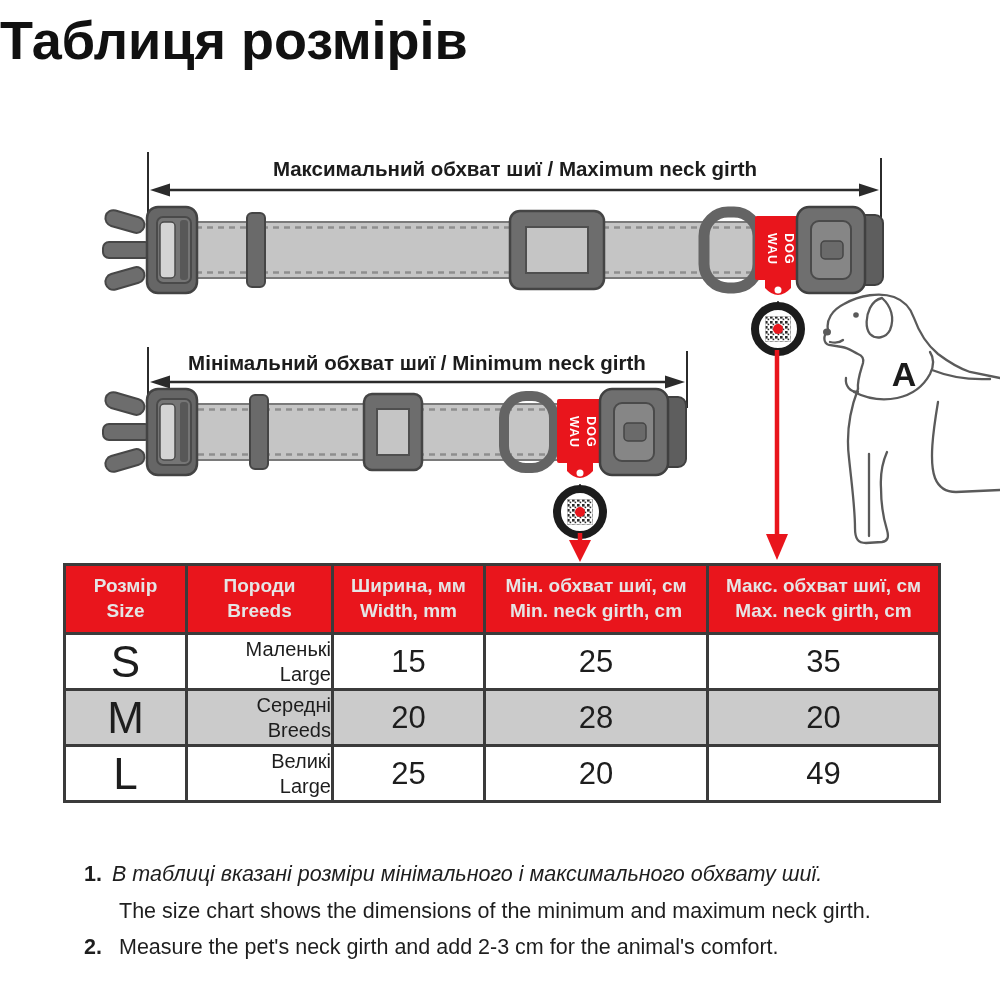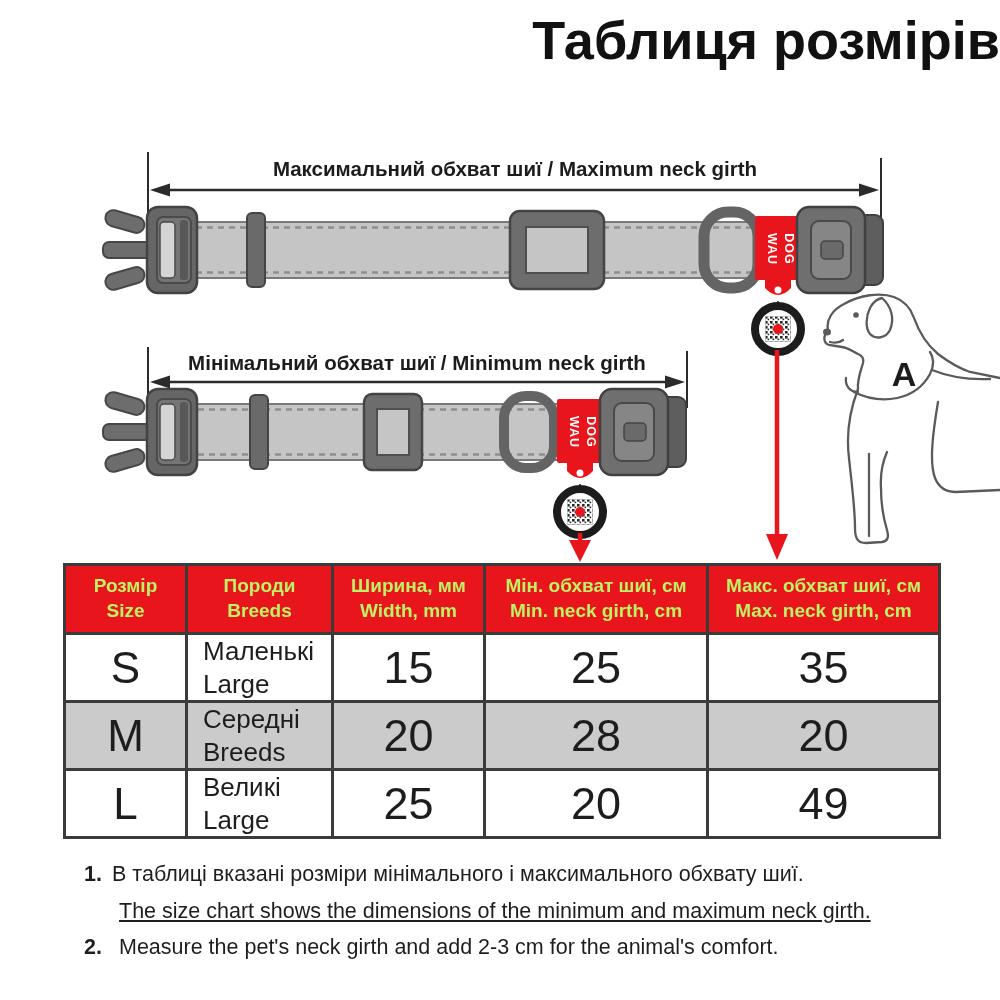--- a/index.html
+++ b/index.html
@@ -1,32 +1,32 @@
 <!DOCTYPE html>
 <html><head>
 <meta charset="utf-8">
 <style>
   html,body{margin:0;padding:0;background:#ffffff;}
   #stage{
     position:relative;width:1000px;height:1000px;background:#ffffff;overflow:hidden;
     font-family:"Liberation Sans", sans-serif;color:#1d1d1d;
   }
-  .title{position:absolute;top:8px;left:0;width:1000px;text-align:right;
+  .title{position:absolute;top:8px;left:0;width:1000px;text-align:left;
          font-size:54px;font-weight:bold;line-height:1.22;color:#111;}
   .title div{display:block;}
   svg text{font-family:"Liberation Sans", sans-serif;}
   
   .size-table{position:absolute;left:63px;top:563px;border-collapse:collapse;table-layout:fixed;width:875px;}
   .size-table th,.size-table td{border:3px solid #3b3b3b;text-align:center;vertical-align:middle;padding:0;}
-  .size-table th{background:#e9151c;color:#bef264;font-size:19px;font-weight:bold;line-height:1.3;height:62px;padding:2px 2px;}
+  .size-table th{background:#e9151c;color:#e5e5e5;font-size:19px;font-weight:bold;line-height:1.3;height:62px;padding:2px 2px;}
   .size-table td{height:53px;}
   .size-table tr.alt td{background:#cbcbcb;}
   td.cell-size{font-size:44px;font-weight:400;}
-  td.cell-breed{text-align:left;padding-left:15px;font-size:26px;line-height:1.25;}
-  td.cell-num{font-size:45px;}
+  td.cell-breed{text-align:right;padding-left:15px;font-size:20px;line-height:1.25;}
+  td.cell-num{font-size:31px;}
   
   .notes{position:absolute;left:84px;top:856px;width:880px;font-size:21.5px;line-height:36.5px;color:#1e1e1e;}
   .note{display:grid;grid-template-columns:28px 1fr;}
   .note .marker{font-weight:bold;}
   .note .en{padding-left:7px;}
 </style>
 </head>
 <body>
 
 <div id="stage">
@@ -189,22 +189,22 @@
         <td class="cell-num">20</td>
         <td class="cell-num">49</td>
       </tr>
     </tbody>
   </table>
 
   <div class="notes">
     <div class="note">
       <span class="marker">1.</span>
       <span>
-        <span class="uk" style="display:block;">В таблиці вказані розміри мінімального і максимального обхвату шиї.</span>
-        <span class="en" style="display:block;text-decoration:underline;">The size chart shows the dimensions of the minimum and maximum neck girth.</span>
+        <span class="uk" style="display:block;font-style:italic;">В таблиці вказані розміри мінімального і максимального обхвату шиї.</span>
+        <span class="en" style="display:block;">The size chart shows the dimensions of the minimum and maximum neck girth.</span>
       </span>
     </div>
     <div class="note">
       <span class="marker">2.</span>
       <span>
         <span class="en" style="display:block;">Measure the pet's neck girth and add 2-3 cm for the animal's comfort.</span>
       </span>
     </div>
   </div>
 

